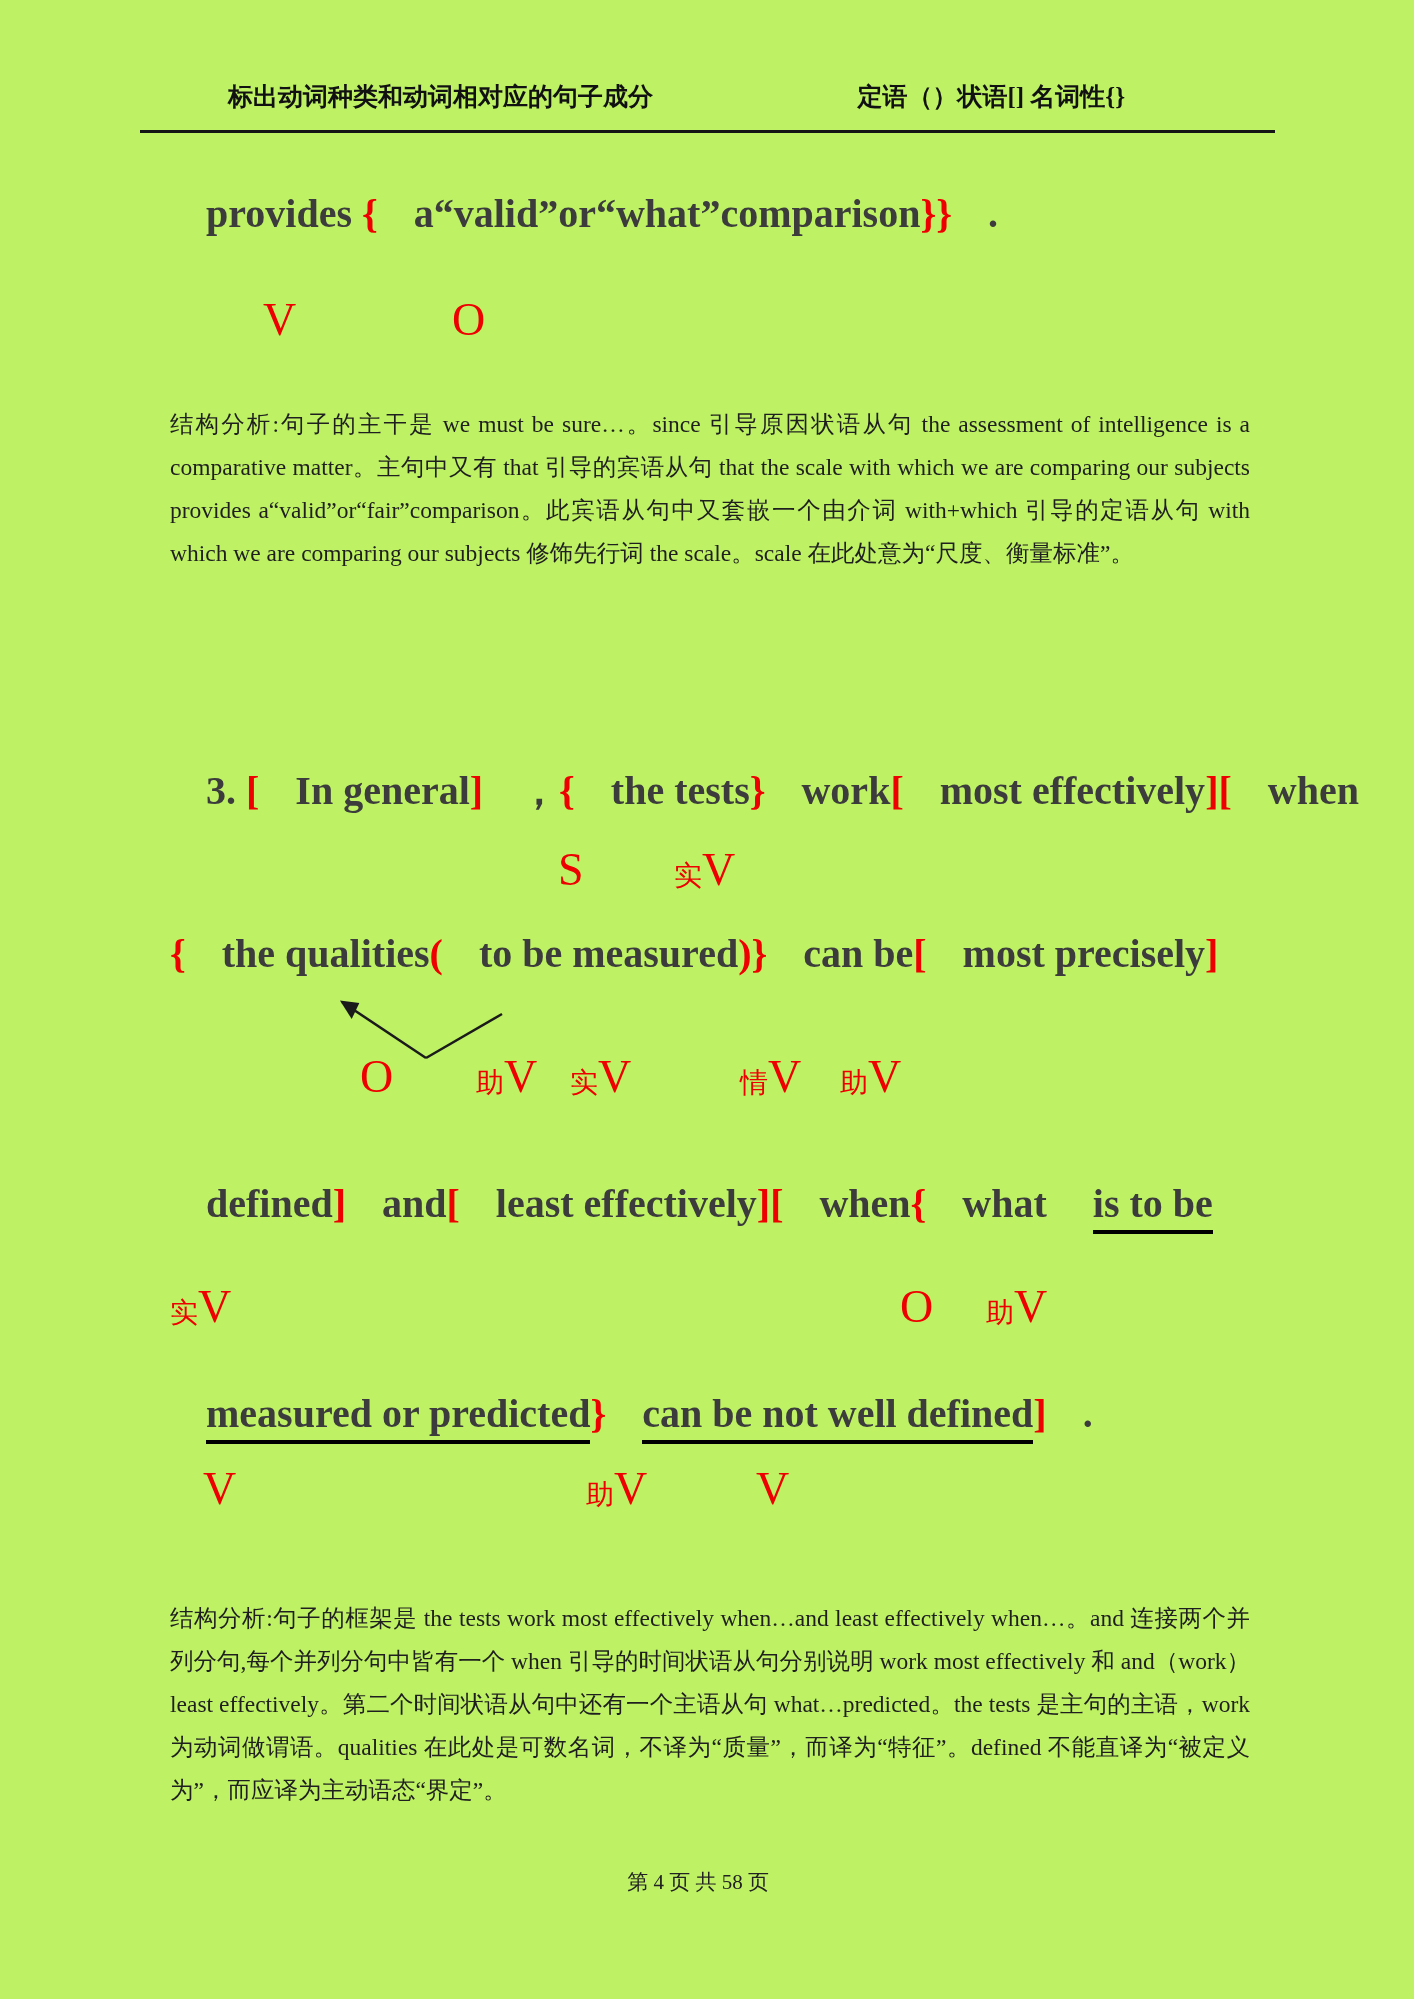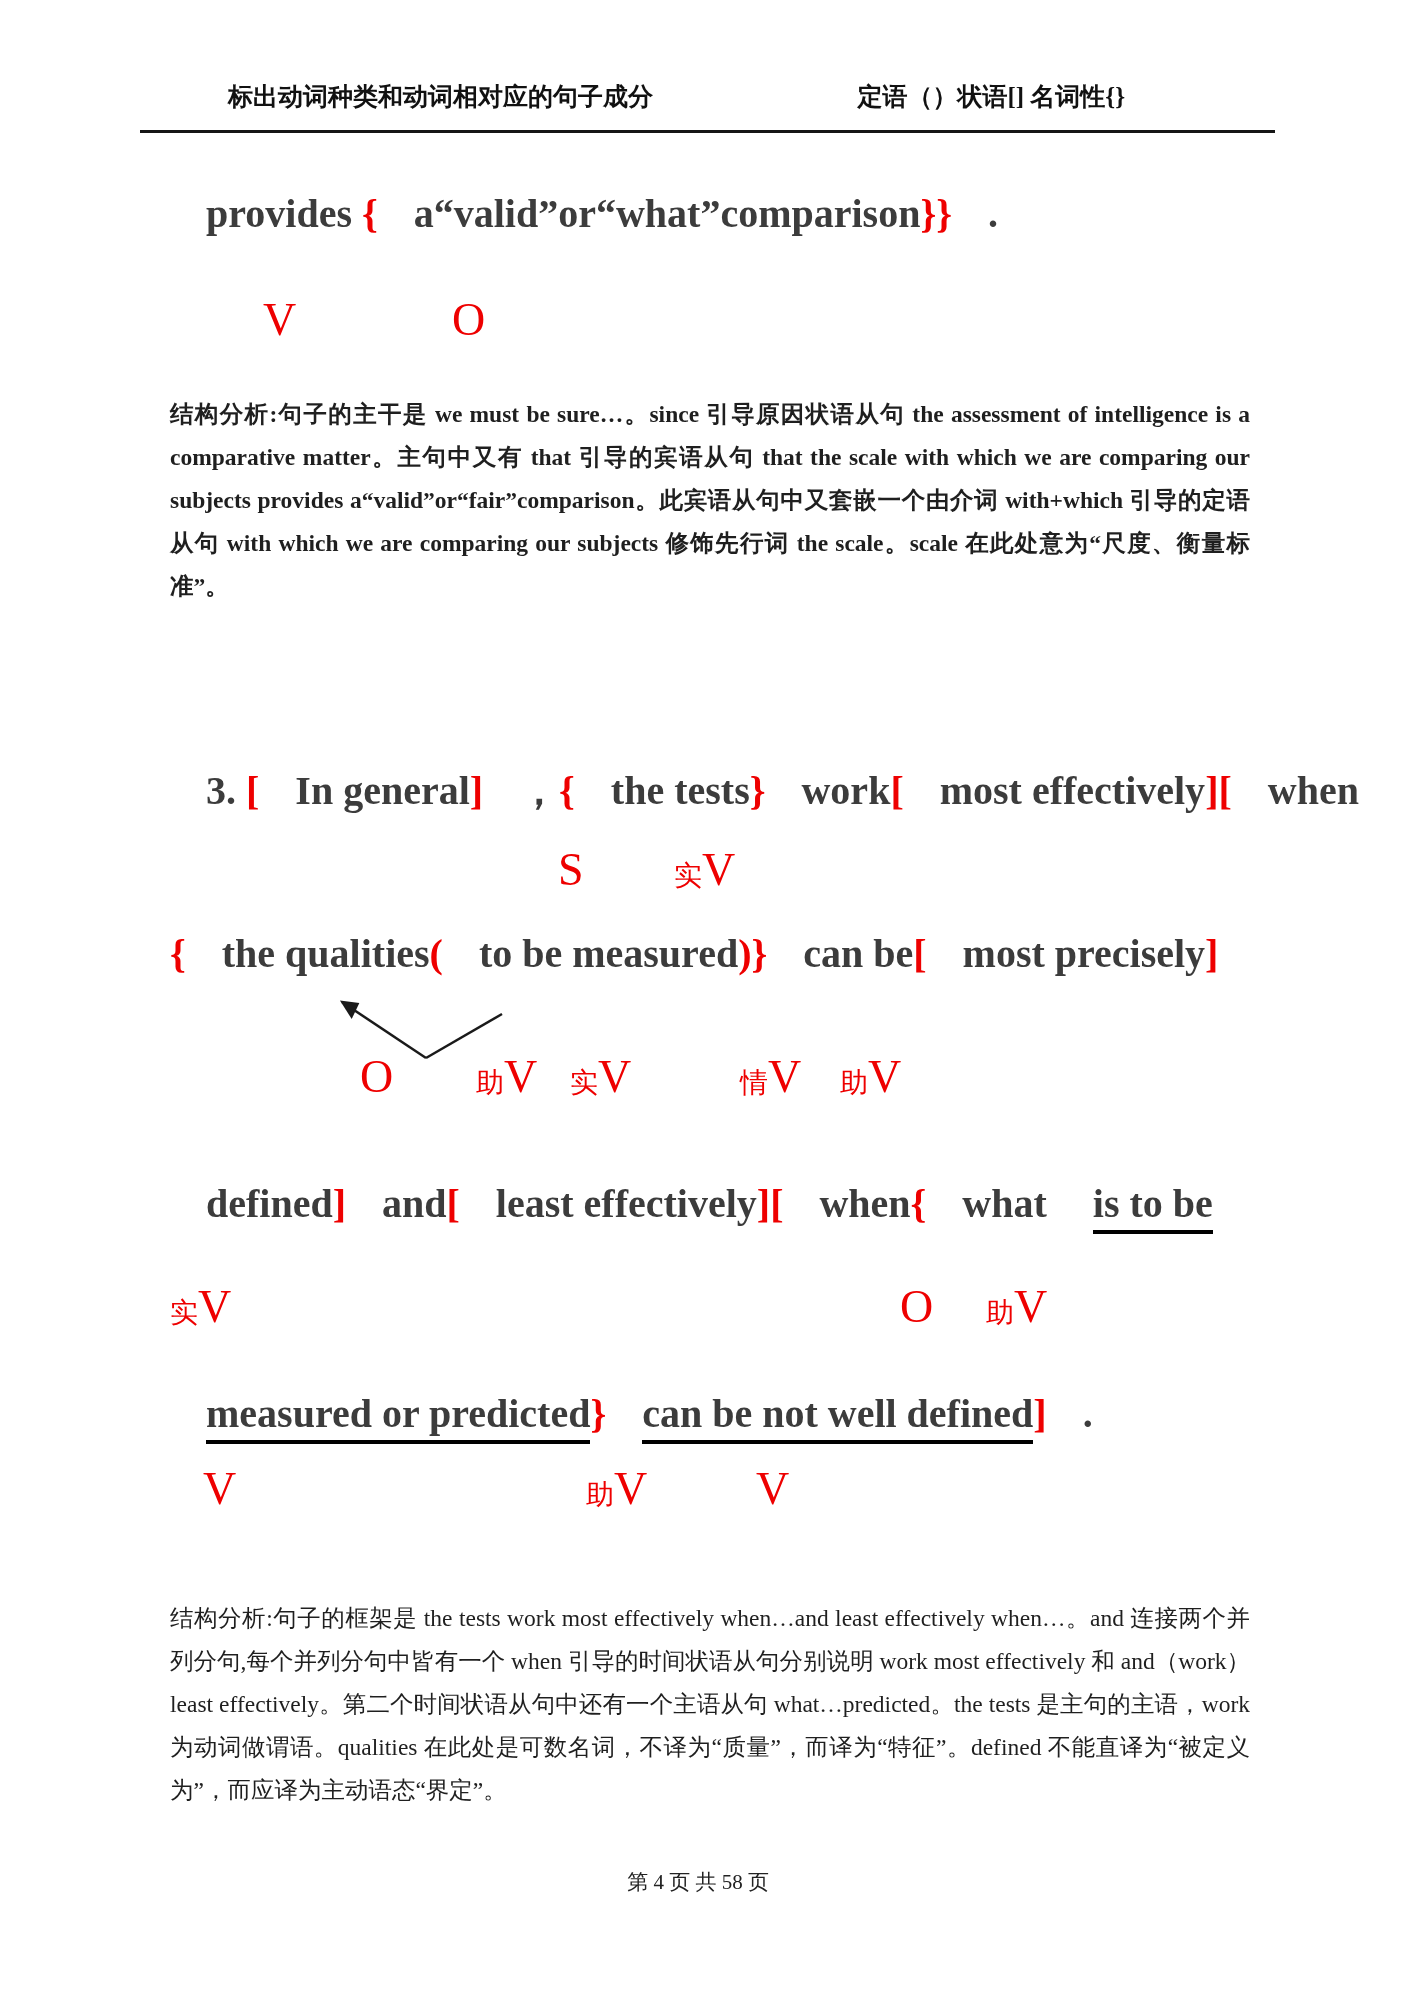--- a/index.html
+++ b/index.html
@@ -1,19 +1,19 @@
 <!DOCTYPE html>
 <html><head>
 <meta charset="utf-8">
 <style>
   html,body{margin:0;padding:0;background:#e8e8e8;}
   #page{
     position:relative;
     width:1414px;height:1999px;
-    background:#ffffff;
+    background:#bef264;
     margin:0 auto;
     font-family:"Liberation Serif","DejaVu Serif",serif;
     overflow:hidden;
   }
   
   .hdr{position:absolute;top:80px;font-size:25px;font-weight:700;color:#111;
        font-family:"Liberation Serif","DejaVu Serif",serif;white-space:nowrap;}
   #hdr-left{left:228px;}
   #hdr-right{right:289px;}
   .hdr-rule{position:absolute;left:140px;top:130px;width:1135px;height:3px;background:#151515;}
@@ -53,21 +53,21 @@
   <div id="hdr-right" class="hdr">定语（）状语[] 名词性{}</div>
   <div class="hdr-rule"></div>
 
   <div class="sline" style="top:190px;"><span class="seg k">provides </span><span class="seg r">{</span><span class="seg k">a“valid”or“what”comparison</span><span class="seg r">}}</span><span class="seg k">.</span></div>
 
   <div class="annrow" style="top:293px;">
       <span class="ann" style="left: 263px;"><span class="lat">V</span></span>
       <span class="ann" style="left: 452px;"><span class="lat">O</span></span>
     </div>
 
-  <div class="para" style="top:393px;font-weight:bold;">结构分析:句子的主干是 we must be sure…。since 引导原因状语从句 the assessment of intelligence is a comparative matter。主句中又有 that 引导的宾语从句 that the scale with which we are comparing our subjects provides a“valid”or“fair”comparison。此宾语从句中又套嵌一个由介词 with+which 引导的定语从句 with which we are comparing our subjects 修饰先行词 the scale。scale 在此处意为“尺度、衡量标准”。</div>
+  <div class="para" style="top:403px;">结构分析:句子的主干是 we must be sure…。since 引导原因状语从句 the assessment of intelligence is a comparative matter。主句中又有 that 引导的宾语从句 that the scale with which we are comparing our subjects provides a“valid”or“fair”comparison。此宾语从句中又套嵌一个由介词 with+which 引导的定语从句 with which we are comparing our subjects 修饰先行词 the scale。scale 在此处意为“尺度、衡量标准”。</div>
 
   <div class="sline" style="top:763px;"><span class="seg k">3. </span><span class="seg r">[</span><span class="seg k">In general</span><span class="seg r">]</span><span class="seg k">，</span><span class="seg r">{</span><span class="seg k">the tests</span><span class="seg r">}</span><span class="seg k">work</span><span class="seg r">[</span><span class="seg k">most effectively</span><span class="seg r">][</span><span class="seg k">when</span></div>
 
   <div class="annrow" style="top:843px;">
       <span class="ann" style="left: 558px;"><span class="lat">S</span></span>
       <span class="ann" style="left: 674px;"><span class="cjk">实</span><span class="lat">V</span></span>
     </div>
 
   <div class="sline" style="top:930px;"><span class="seg r">{</span><span class="seg k">the qualities</span><span class="seg r">(</span><span class="seg k">to be measured</span><span class="seg r">)}</span><span class="seg k">can be</span><span class="seg r">[</span><span class="seg k">most precisely</span><span class="seg r">]</span></div>
 

